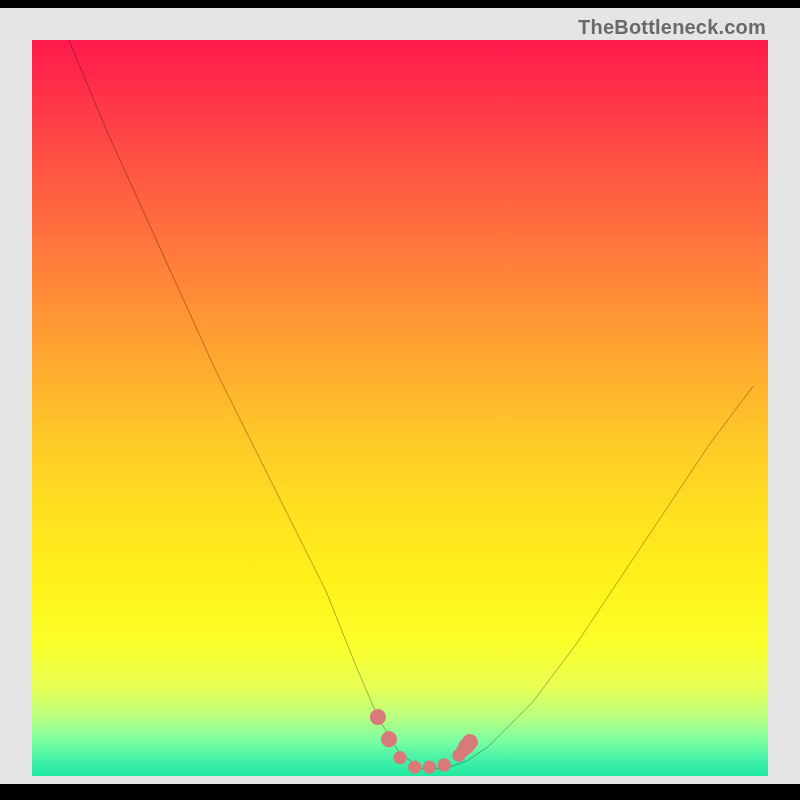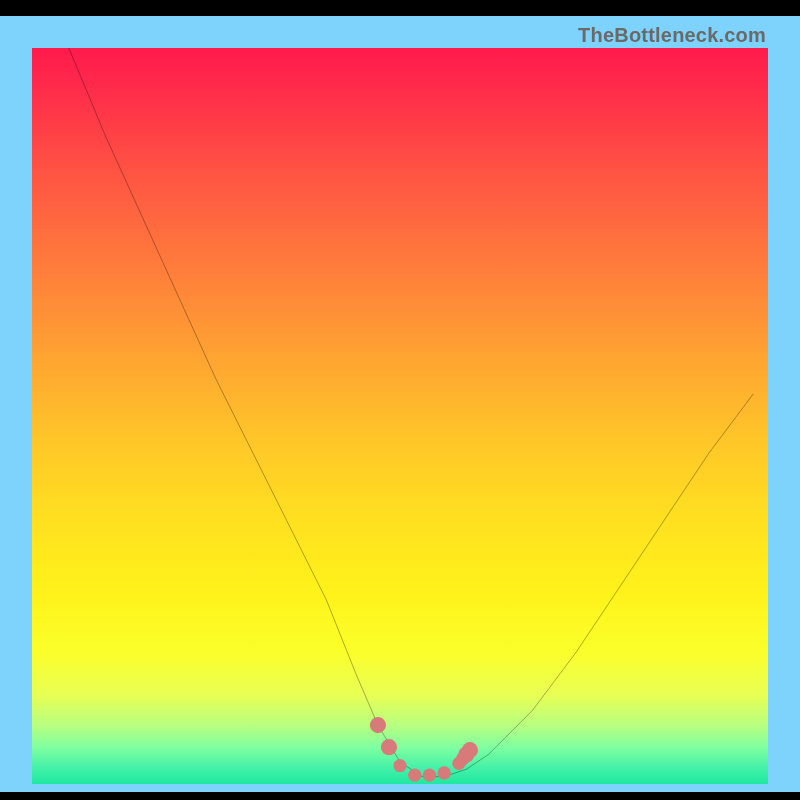--- a/index.html
+++ b/index.html
@@ -6,25 +6,25 @@
     margin: 0;
     padding: 0;
     width: 800px;
     height: 800px;
     background: #000000;
     overflow: hidden;
     font-family: Arial, Helvetica, sans-serif;
   }
   .frame {
     position: absolute;
-    top: 16px;
+    top: 8px;
     left: 0;
     width: 800px;
     height: 776px;
-    background: #7dd3fc;
+    background: #e5e5e5;
   }
   .plot {
     left: 32px;
     top: 32px;
     width: 736px;
     height: 736px;
     position: absolute;
     background: linear-gradient(to bottom,
       #ff1a4d 0%,
       #ff2d4a 6%,

